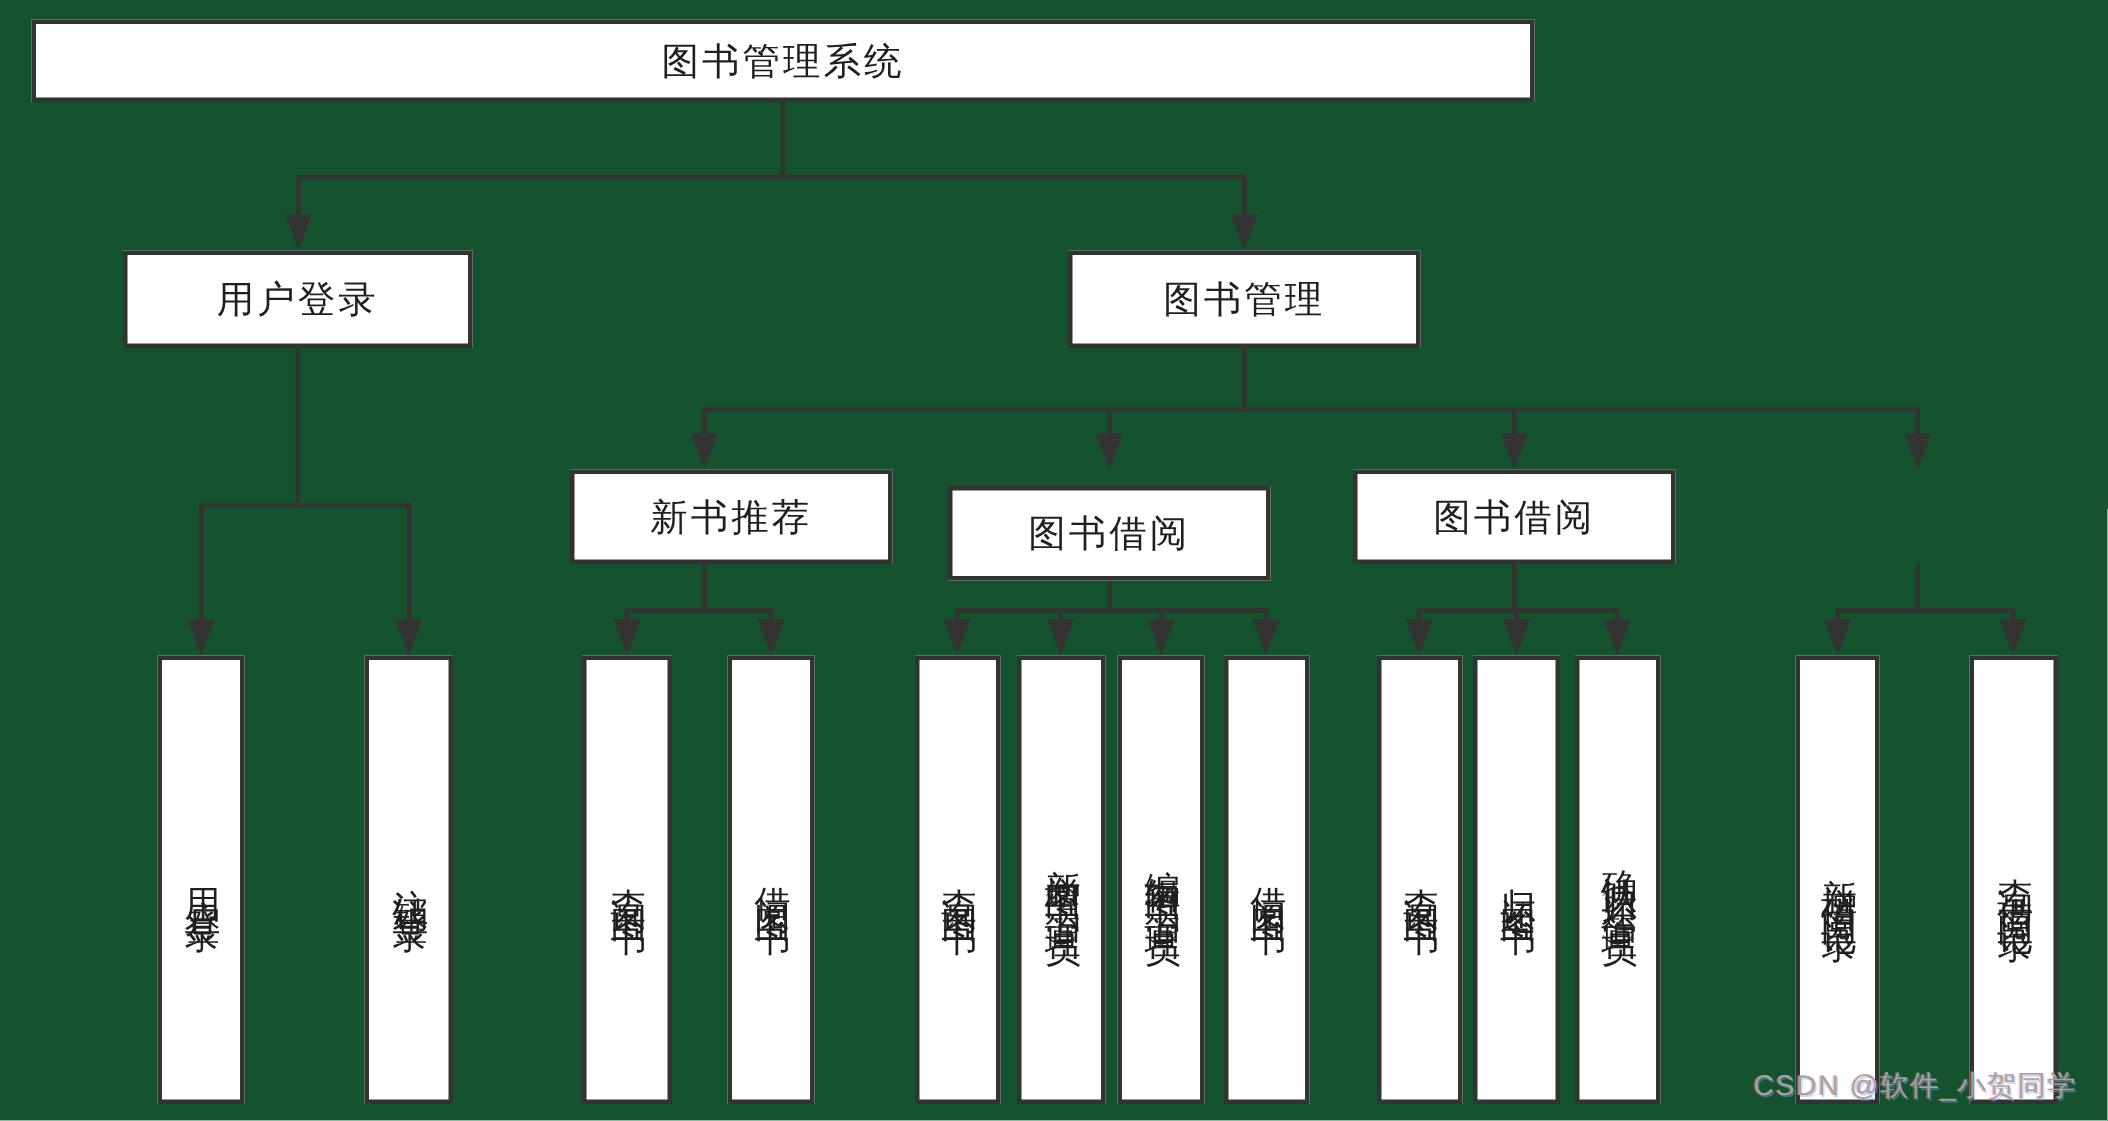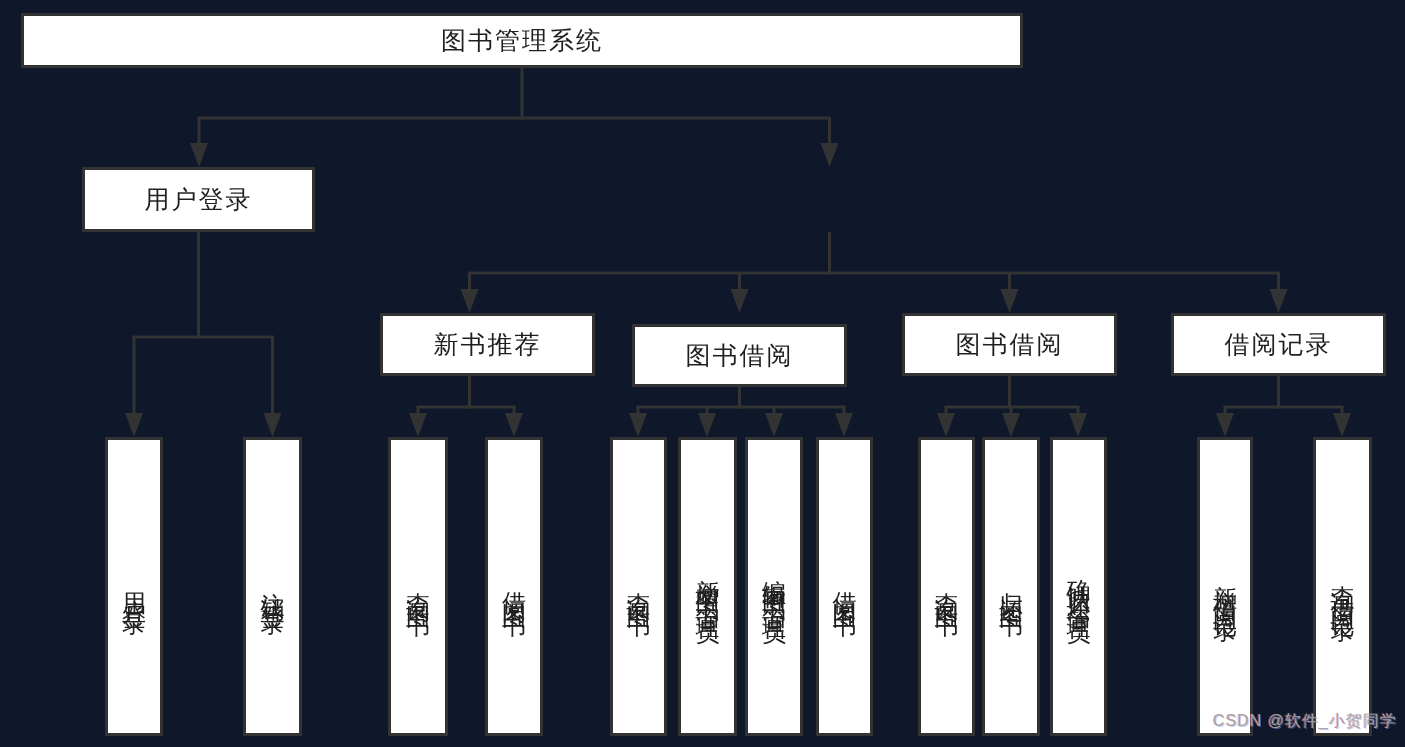--- a/index.html
+++ b/index.html
@@ -1,31 +1,31 @@
 <!DOCTYPE html>
 <html><head>
 <meta charset="utf-8">
 <style>
   html,body{margin:0;padding:0;background:#ffffff;}
   body{width:1405px;height:747px;font-family:"Liberation Sans",sans-serif;}
-  .canvas{position:relative;width:1405px;height:747px;background:#0f172a;overflow:hidden;}
+  .canvas{position:relative;width:1405px;height:747px;background:#14532d;overflow:hidden;}
   svg.connectors{position:absolute;left:0;top:0;z-index:1;}
   .box{
     position:absolute;z-index:2;background:#ffffff;
     border:3px solid #333333;box-sizing:border-box;
     display:flex;align-items:center;justify-content:center;
     color:#1f1f1f;
   }
   .hbox{font-size:25px;letter-spacing:2px;}
   .leafbox{font-size:24px;}
   .leafbox span{writing-mode:vertical-rl;letter-spacing:7px;line-height:1;}
   .leafbox.tight span{letter-spacing:6px;}
   .watermark{
-    position:absolute;z-index:3;right:8px;top:711px;
-    font-size:16px;letter-spacing:1px;color:#a3a3a3;
+    position:absolute;z-index:3;right:20px;top:711px;
+    font-size:19px;letter-spacing:1px;color:#a3a3a3;
     text-shadow:-1px 0 0 rgba(255,110,110,0.45), 1px 1px 0 rgba(120,160,255,0.45);
   }
 </style>
 </head>
 <body>
 
 <div class="canvas">
 
   <svg class="connectors" width="1405" height="747" viewBox="0 0 1405 747">
     <g stroke="#333333" stroke-width="3" fill="none">
@@ -93,32 +93,32 @@
     </g>
   </svg>
 
   <div class="box hbox" style="left:21px;top:13px;width:1002px;height:55px">
     <span>图书管理系统</span>
   </div>
 
   <div class="box hbox" style="left:82px;top:167px;width:233px;height:65px">
     <span>用户登录</span>
   </div>
+  <div class="box hbox" style="left:712px;top:167px;width:235px;height:65px">
+    <span>图书管理</span>
+  </div>
 
   <div class="box hbox" style="left:380px;top:313px;width:215px;height:63px">
     <span>新书推荐</span>
   </div>
   <div class="box hbox" style="left:632px;top:324px;width:215px;height:63px">
     <span>图书借阅</span>
   </div>
   <div class="box hbox" style="left:902px;top:313px;width:215px;height:63px">
     <span>图书借阅</span>
-  </div>
-  <div class="box hbox" style="left:1171px;top:313px;width:215px;height:63px">
-    <span>借阅记录</span>
   </div>
 
   <div class="box leafbox" style="left:105px;top:437px;width:58px;height:299px">
     <span>用户登录</span>
   </div>
   <div class="box leafbox" style="left:243px;top:437px;width:59px;height:299px">
     <span>注销登录</span>
   </div>
 
   <div class="box leafbox" style="left:388px;top:437px;width:60px;height:299px">

